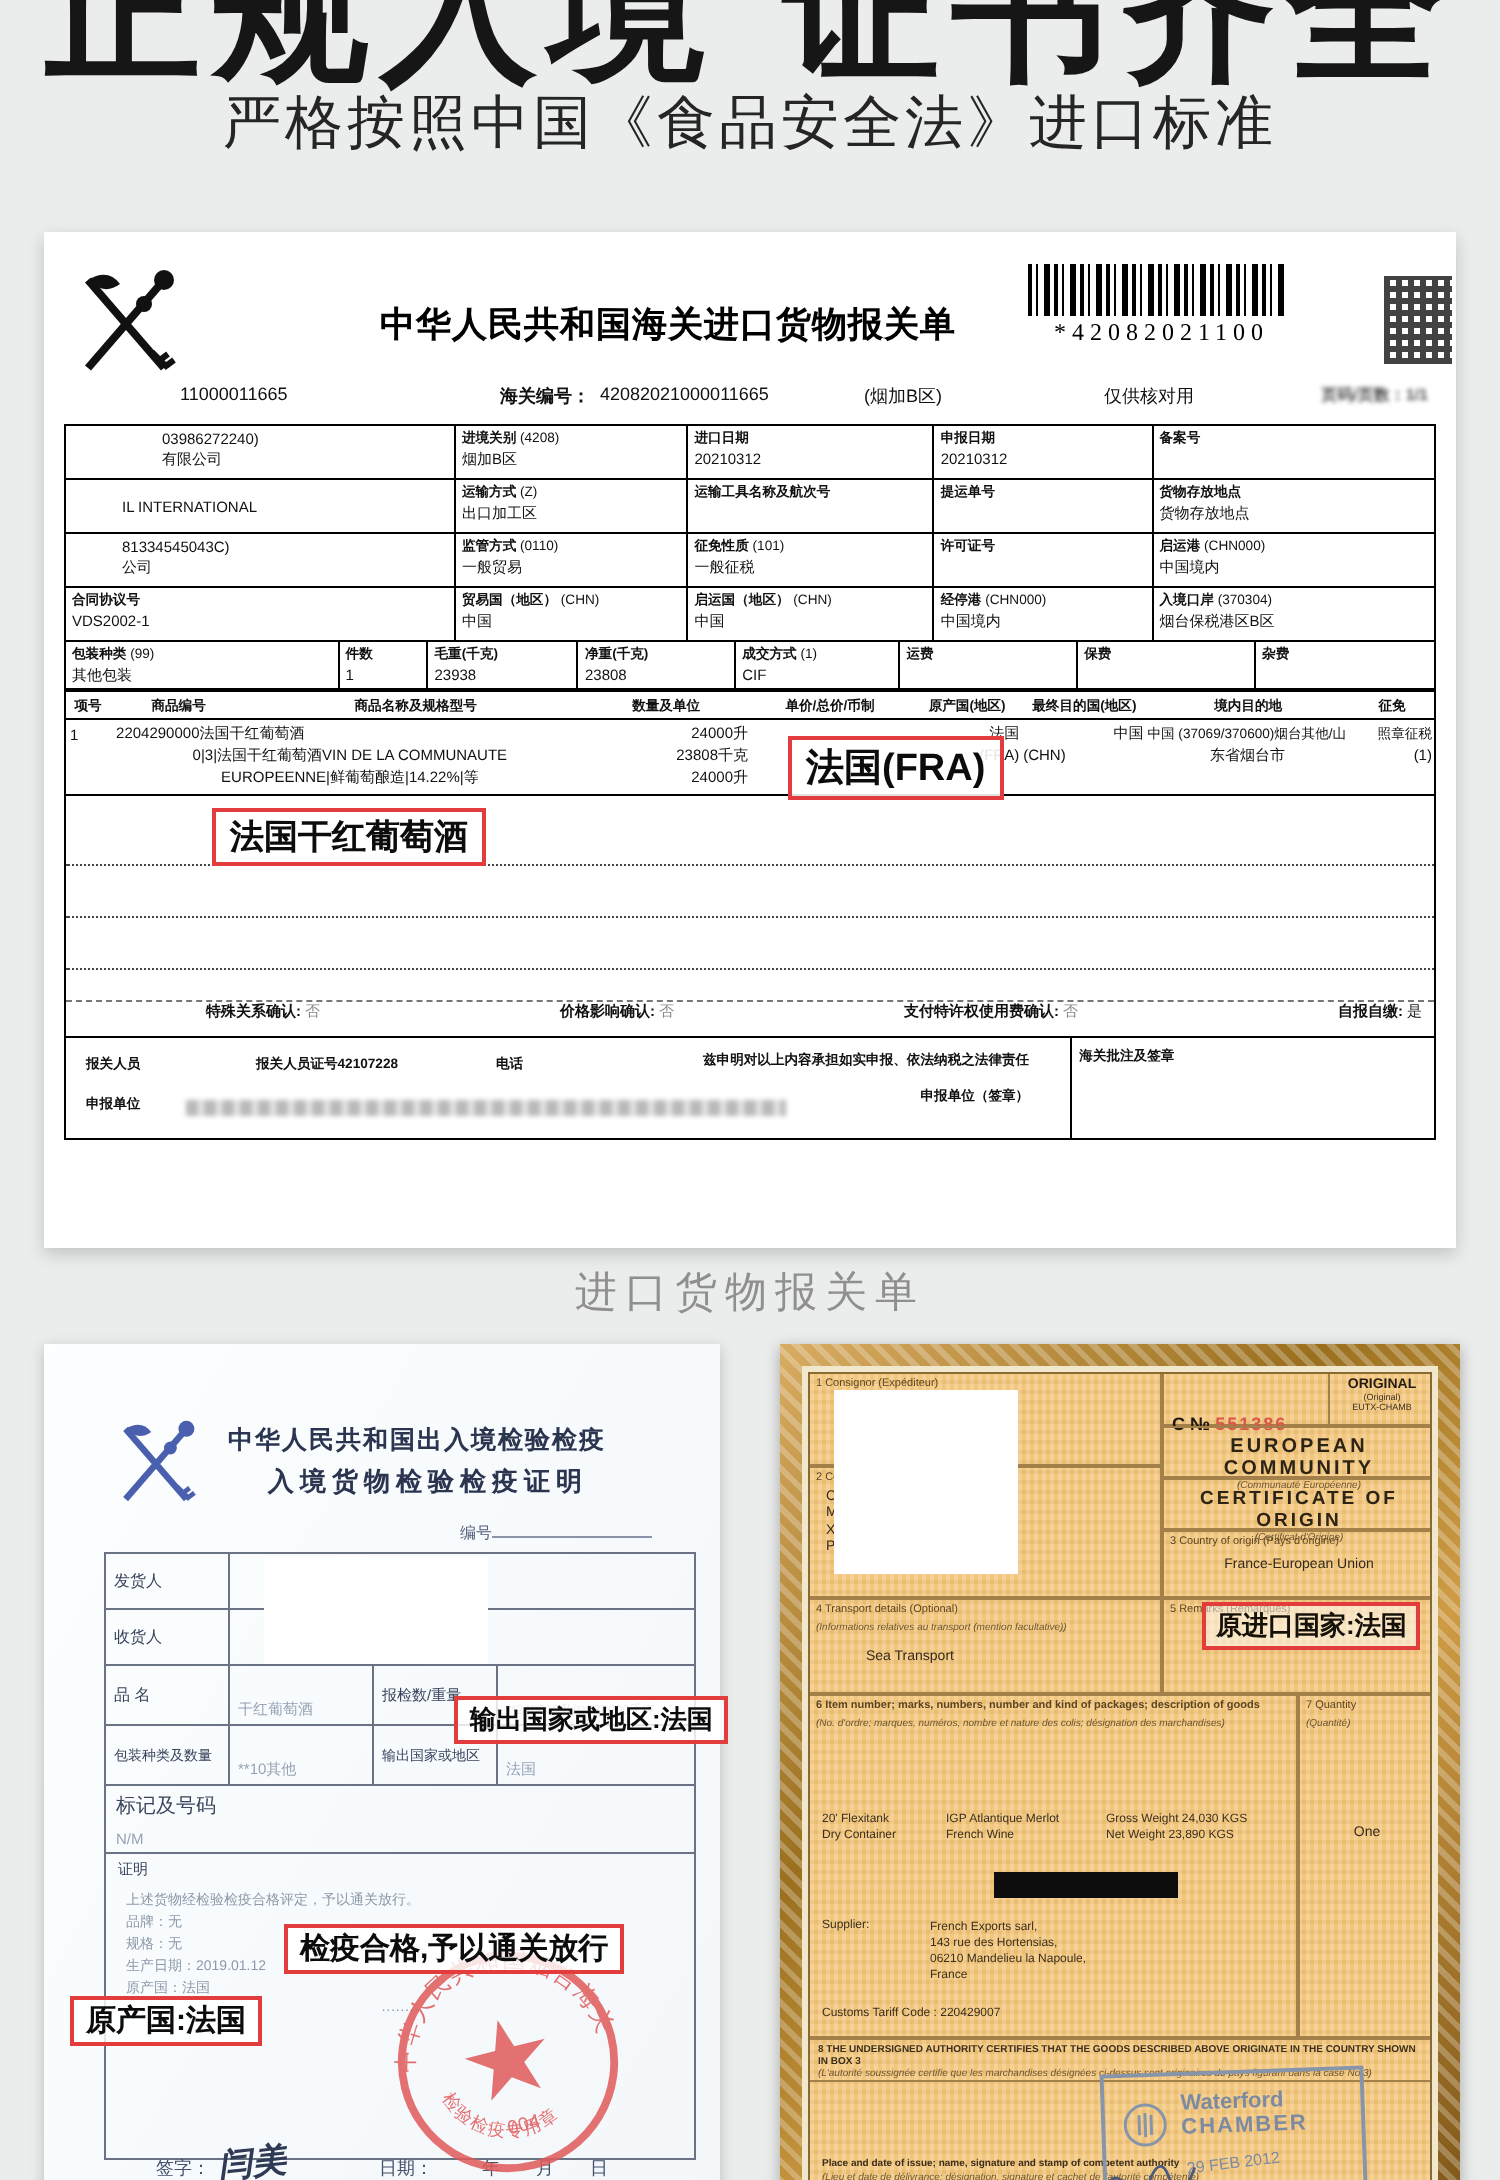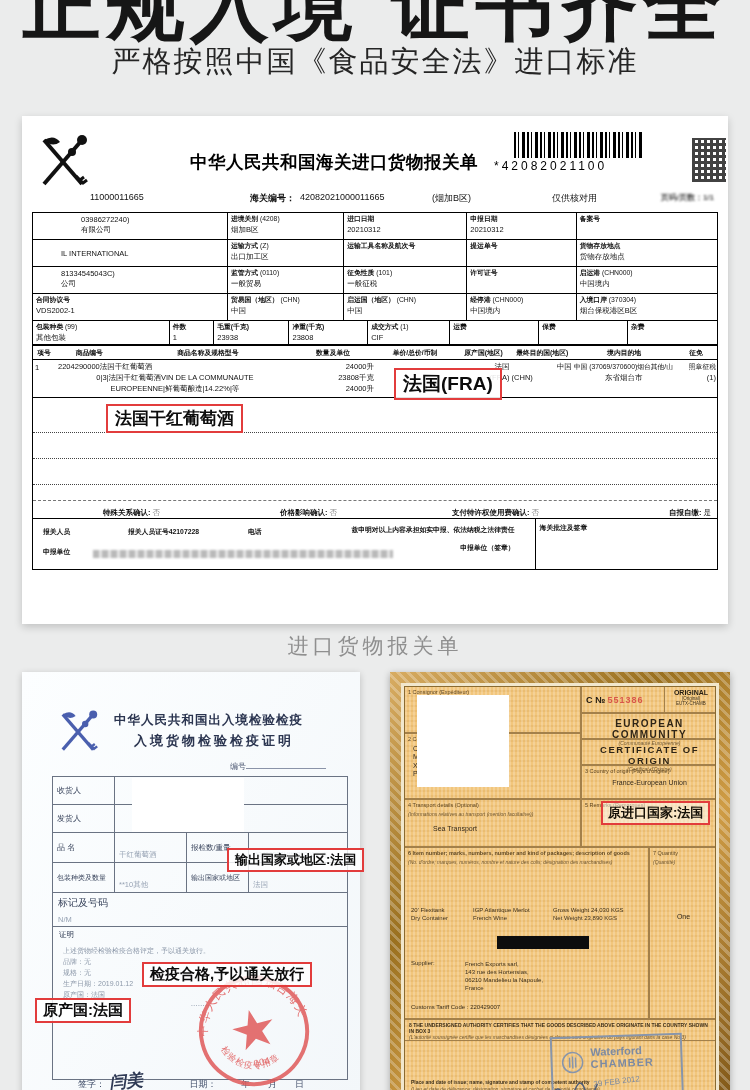--- a/index.html
+++ b/index.html
@@ -5,37 +5,37 @@
   html,body{margin:0;padding:0}
   body{width:750px;height:1090px;overflow:hidden;background:#ebecec;font-family:"Liberation Sans",sans-serif;position:relative}
   .abs{position:absolute}
   
   .hdr-title{position:absolute;top:-46px;left:0;width:750px;text-align:center;font-family:"DejaVu Serif",serif;font-weight:bold;font-size:78px;letter-spacing:6px;color:#161616;white-space:nowrap}
   .hdr-sub{position:absolute;top:42px;left:0;width:750px;text-align:center;font-family:"DejaVu Serif",serif;font-size:29px;color:#252525;letter-spacing:2px}
   
   .customs-card{position:absolute;left:22px;top:116px;width:706px;height:508px;background:#fff;box-shadow:0 3px 8px rgba(0,0,0,.18);font-family:"Liberation Sans",sans-serif}
   .cd-title{position:absolute;left:168px;top:34px;font-size:17.5px;font-weight:bold;color:#000;letter-spacing:.5px}
   .barcode{position:absolute;left:492px;top:16px;width:128px;height:26px;background:repeating-linear-gradient(90deg,#000 0 2px,#fff 2px 4px,#000 4px 5px,#fff 5px 8px,#000 8px 11px,#fff 11px 13px)}
-  .barcode-txt{position:absolute;left:472px;top:43px;width:132px;font-family:Liberation Sans, sans-serif;font-size:12px;letter-spacing:3px;color:#000}
+  .barcode-txt{position:absolute;left:505px;top:43px;width:132px;font-family:Liberation Serif, serif;font-size:12px;letter-spacing:3px;color:#000}
   .qr{position:absolute;left:670px;top:22px;width:34px;height:44px;background:
       repeating-linear-gradient(0deg,#222 0 3px,transparent 3px 6px),
       repeating-linear-gradient(90deg,#222 0 3px,#fff 3px 6px);opacity:.85}
   .prerow{position:absolute;left:10px;top:76px;width:686px;height:14px;font-size:9px;color:#111}
   .prerow span{position:absolute;white-space:nowrap}
   .grid{position:absolute;left:10px;top:96px;width:684px;border:1.5px solid #000;font-size:7.5px;color:#111}
   .r{display:flex;border-bottom:1px solid #000;box-sizing:border-box}
   .c{border-right:1px solid #000;padding:1px 3px;box-sizing:border-box;overflow:hidden}
   .c:last-child{border-right:none}
   .lab{font-weight:bold;font-size:6.8px;white-space:nowrap}
   .lab .code{font-weight:normal}
   .val{font-size:7.5px;margin-top:1px;white-space:nowrap}
   .gh{font-weight:bold;font-size:6.8px;text-align:center;border-right:none;padding:2px 1px}
   .dotted{border-bottom:1px dotted #444}
   .dashed{border-bottom:1px dashed #777}
-  .confirm{display:flex;align-items:flex-end;border-bottom:1.5px solid #000;font-size:7.5px}
+  .confirm{display:flex;align-items:flex-start;border-bottom:1.5px solid #000;font-size:7.5px}
   .confirm b{font-weight:bold}
   .confirm .cv{color:#888;margin-left:2px}
   .redbox{position:absolute;border:2px solid #e23c3c;background:rgba(255,255,255,.88);color:#0c0c0c;font-weight:bold;padding:1px 7px;white-space:nowrap;z-index:5}
   .blurline{height:8px;background:repeating-linear-gradient(90deg,#b9b9b9 0 6px,#e6e6e6 6px 9px);filter:blur(1.2px);margin-top:3px;width:300px}
   .caption{position:absolute;left:0;top:632px;width:750px;text-align:center;font-size:21px;color:#8f8f8f;letter-spacing:4px;font-family:"DejaVu Serif",serif}
   
   .ciq-card{position:absolute;left:22px;top:672px;width:338px;height:438px;background:linear-gradient(120deg,#fcfeff,#f3f7fa);box-shadow:0 2px 7px rgba(0,0,0,.2)}
   .ciq-t1{position:absolute;left:92px;top:40px;font-size:12.5px;font-weight:bold;color:#2b3550;letter-spacing:1px}
   .ciq-t2{position:absolute;left:112px;top:60px;font-size:13px;font-weight:bold;color:#2b3550;letter-spacing:3px}
   .ciq-no{position:absolute;right:34px;top:88px;font-size:8px;color:#55607a}
@@ -316,25 +316,25 @@
       <circle cx="36" cy="20" r="4" fill="#4a5fae"></circle>
     <path d="M8 8 q10 -6 16 2 q-8 6 -16 -2z" fill="#4a5fae"></path>
     <path d="M40 44 l8 8 M44 48 l4 -3 M47 51 l4 -3" stroke="#4a5fae" stroke-width="3"></path>
   </svg>
   <div class="ciq-t1">中华人民共和国出入境检验检疫</div>
   <div class="ciq-t2">入境货物检验检疫证明</div>
   <div class="ciq-no"><span>编号</span><i></i></div>
 
   <div class="ciq-tab">
     <div class="ciq-r" style="height:28px">
+      <div class="ciq-c ciq-lab" style="width:62px">发货人</div>
+      <div class="ciq-c" style="flex:1"></div>
+    </div>
+    <div class="ciq-r" style="height:28px">
       <div class="ciq-c ciq-lab" style="width:62px">收货人</div>
-      <div class="ciq-c" style="flex:1"></div>
-    </div>
-    <div class="ciq-r" style="height:28px">
-      <div class="ciq-c ciq-lab" style="width:62px">发货人</div>
       <div class="ciq-c" style="flex:1"></div>
     </div>
     <div class="ciq-r" style="height:30px">
       <div class="ciq-c ciq-lab" style="width:62px">品  名</div>
       <div class="ciq-c ciq-val" style="width:72px">干红葡萄酒</div>
       <div class="ciq-c ciq-lab" style="width:62px;font-size:7.5px">报检数/重量</div>
       <div class="ciq-c ciq-val" style="flex:1;font-size:6.5px">**240000升/**238000千克</div>
     </div>
     <div class="ciq-r" style="height:30px">
       <div class="ciq-c ciq-lab" style="width:62px;font-size:7px">包装种类及数量</div>
@@ -399,21 +399,21 @@
       <div class="cv7" style="padding:0 8px;line-height:8.5px">
         <div>Co. Ltd.</div>
         <div>Market, Building</div>
         <div>Xiamen City,</div>
         <div>P.R. China</div>
       </div>
     </div>
     <div class="redact-w" style="left:12px;top:8px;width:92px;height:92px"></div>
 
     <div class="bx" style="left:176px;top:0;width:136px;height:26px;border-top:none;border-right:none;display:flex">
-      <div style="flex:1;padding:8px 4px;font-size:9px;font-weight:bold;color:#1d1710">
+      <div style="flex:1;padding:20px 4px;font-size:9px;font-weight:bold;color:#1d1710">
         <span>C №</span>
         <span style="color:#d8564a;letter-spacing:1px">551386</span>
       </div>
       <div style="width:52px;border-left:1px solid #a3804a;text-align:center;padding-top:2px">
         <div style="font-size:7px;font-weight:bold;color:#241c10">ORIGINAL</div>
         <div style="font-size:4.5px">(Original)</div>
         <div style="font-size:4.5px">EUTX-CHAMB</div>
       </div>
     </div>
     <div class="bx" style="left:176px;top:26px;width:136px;height:26px;border-right:none;padding-top:4px">

